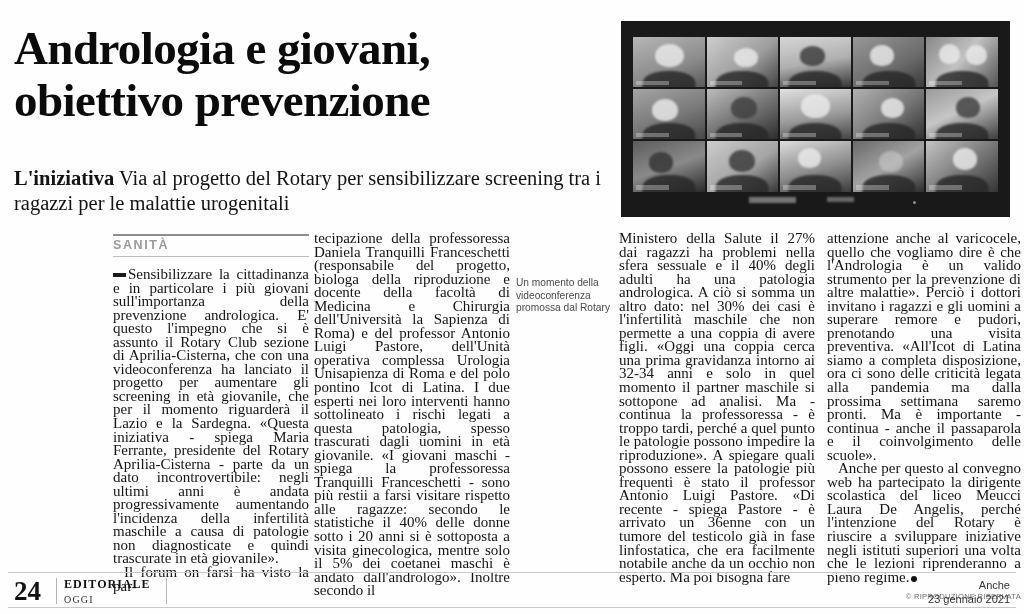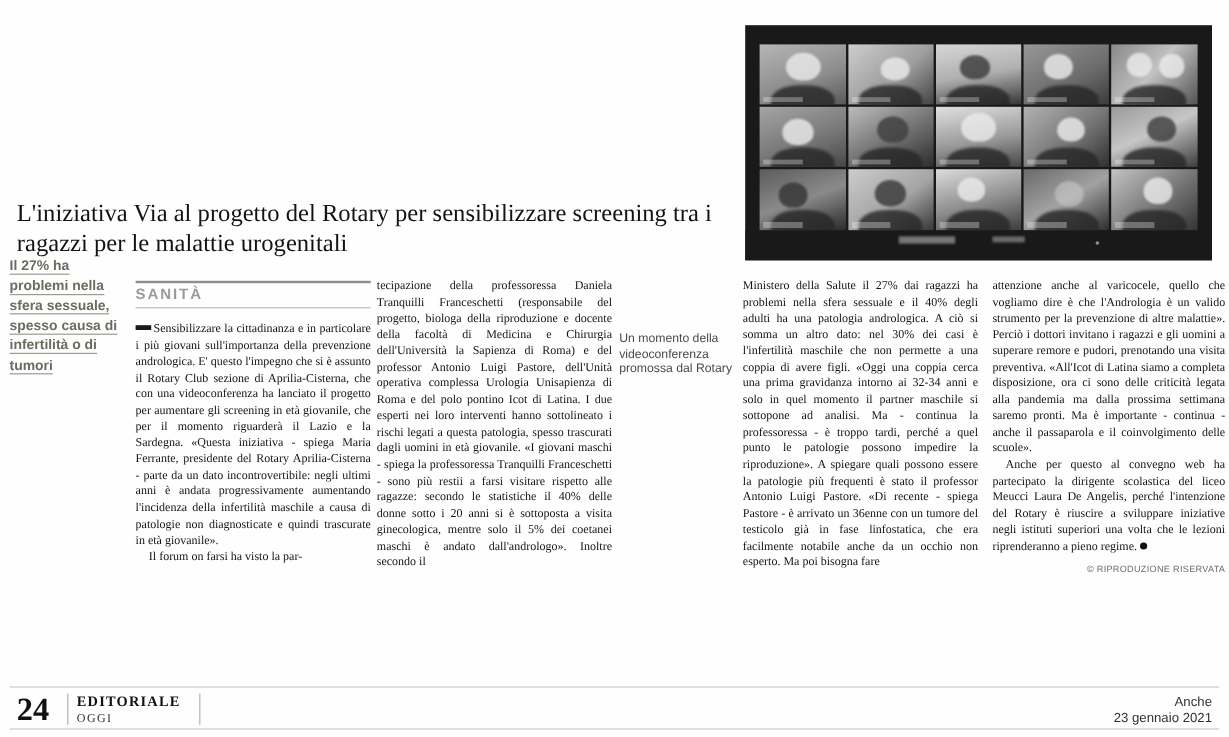--- a/index.html
+++ b/index.html
@@ -46,21 +46,21 @@
     top: 166px;
     width: 595px;
   }
   .kicker {
     font-family: "Liberation Serif", serif;
     font-size: 20.5px;
     line-height: 25px;
     color: #131313;
   }
   .kicker b {
-    font-weight: 400;
+    font-weight: 700;
     margin-top: 20px;
   }
 
   
   .photo {
     position: absolute;
     left: 621px;
     top: 21px;
     width: 389px;
     height: 196px;
@@ -187,21 +187,21 @@
     left: 113px;
     top: 256px;
     width: 196px;
     height: 1px;
     background: #bdbdbd;
   }
 
   
   .body-text {
     font-family: "Liberation Serif", serif;
-    font-size: 10px;
+    font-size: 15px;
     line-height: 13.55px;
     text-align: justify;
     color: #141414;
     hyphens: none;
   }
   .body-text p {
     margin: 0;
     text-indent: 11px;
   }
   .body-text p.first {
@@ -343,20 +343,24 @@
     font-size: 11px;
     line-height: 14px;
     color: #333;
   }
 </style>
 </head>
 <body>
 
 <div class="page">
 
+  <div class="headline">
+    <div class="headline-line">Andrologia e giovani,</div>
+    <div class="headline-line">obiettivo prevenzione</div>
+  </div>
 
   <div class="kicker-wrap">
     <div class="kicker">
       <b>L'iniziativa</b><span> Via al progetto del Rotary per sensibilizzare screening tra i ragazzi per le malattie urogenitali</span>
     </div>
   </div>
 
   <div class="photo">
     <div class="photo-grid">
       <div class="tile" style="background:linear-gradient(160deg,#b9b5ae 0%,#8e8a84 60%,#5d5a56 100%)">
@@ -442,23 +446,20 @@
       <div class="fname"></div>
       <div class="fname2"></div>
       <div class="fdot"></div>
     </div>
   </div>
 
   <div class="section-rule"></div>
   <div class="section-label">SANITÀ</div>
   <div class="section-rule-2"></div>
 
-  <div class="pullstat">
-    <span>Il 27% ha problemi nella sfera sessuale, spesso causa di infertilità o di tumori</span>
-  </div>
 
   <div class="cols">
 
     <div class="col col-1">
       <div class="body-text">
         <p class="first"><span class="dinkus"></span><span>Sensibilizzare la cittadinanza e in particolare i più giovani sull'importanza della prevenzione andrologica. E' questo l'impegno che si è assunto il Rotary Club sezione di Aprilia-Cisterna, che con una videoconferenza ha lanciato il progetto per aumentare gli screening in età giovanile, che per il momento riguarderà il Lazio e la Sardegna. «Questa iniziativa - spiega Maria Ferrante, presidente del Rotary Aprilia-Cisterna - parte da un dato incontrovertibile: negli ultimi anni è andata progressivamente aumentando l'incidenza della infertilità maschile a causa di patologie non diagnosticate e quindi trascurate in età giovanile».</span></p>
         <p>Il forum on farsi ha visto la par-</p>
       </div>
     </div>
 

